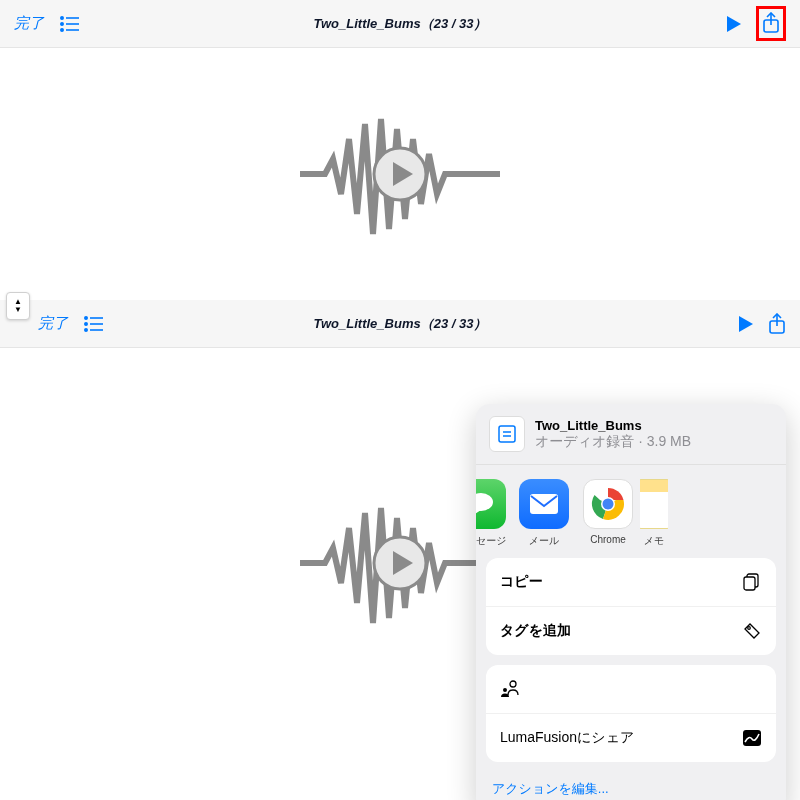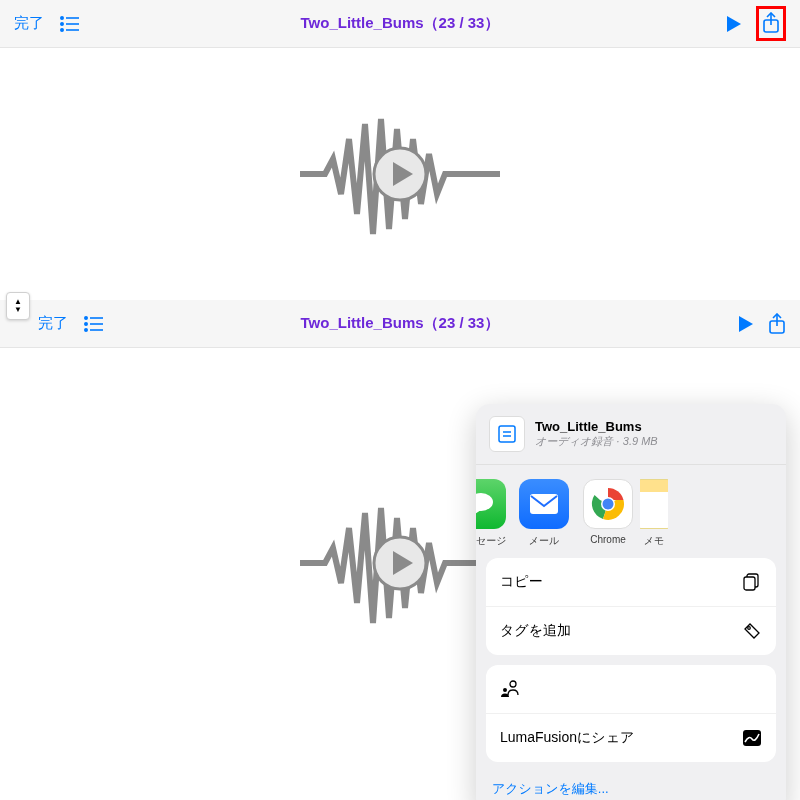--- a/index.html
+++ b/index.html
@@ -10,25 +10,26 @@
     .panel-bottom { top: 300px; }
     
     .titlebar {
       height: 48px;
       background: #f6f6f6;
       border-bottom: 1px solid #e5e5e5;
       display: flex;
       align-items: center;
       padding: 0 14px;
       position: relative;
+      font-style: italic;
     }
     .titlebar-left { display: flex; align-items: center; gap: 16px; }
     .done-btn { color: #007aff; font-size: 15px; cursor: pointer; }
     .list-icon { color: #007aff; display: flex; align-items: center; }
-    .title { position: absolute; left: 50%; transform: translateX(-50%); font-weight: 600; font-size: 15px; color: #6d28d9; }
+    .title { position: absolute; left: 50%; transform: translateX(-50%); font-weight: 600; font-size: 13px; color: #0f172a; }
     .titlebar-right { margin-left: auto; display: flex; align-items: center; gap: 14px; }
     .play-btn { color: #007aff; display: flex; align-items: center; }
     .share-btn { color: #007aff; display: flex; align-items: center; }
     
     .red-box { border: 3px solid #ff0000; padding: 3px 3px 4px 3px; display: inline-flex; }
     
     .content-area {
       height: 252px;
       display: flex;
       align-items: center;
@@ -86,21 +87,21 @@
       height: 36px;
       background: #fff;
       border: 1px solid #ddd;
       border-radius: 6px;
       display: flex;
       align-items: center;
       justify-content: center;
     }
     .share-file-info { display: flex; flex-direction: column; }
     .share-file-name { font-size: 13px; font-weight: 600; color: #000; }
-    .share-file-meta { font-size: 11px; color: #8e8e93; font-style: italic; }
+    .share-file-meta { font-size: 14px; color: #8e8e93; }
     
     .app-row {
       padding: 14px 0 10px 0;
       display: flex;
       align-items: flex-start;
       overflow-x: hidden;
     }
     .app-item {
       flex: 0 0 64px;
       display: flex;
@@ -124,20 +125,21 @@
     .app-mail { background: linear-gradient(#3a8dff,#0f6cff); }
     .app-capcut { background: #fff; border: 1px solid #ddd; }
     .app-chrome { background: #fff; border: 1px solid #ddd; }
     .app-notes { background: linear-gradient(#ffe18c 0%,#ffe18c 25%,#fff 25%); border: 1px solid #e8d88a; }
     
     .action-list {
       margin: 0 10px 10px 10px;
       background: #fff;
       border-radius: 12px;
       overflow: hidden;
+      font-weight: bold;
     }
     .action-item {
       display: flex;
       align-items: center;
       justify-content: space-between;
       padding: 14px 14px;
       font-size: 14px;
       color: #000;
       border-bottom: 1px solid #f0f0f0;
       cursor: pointer;

